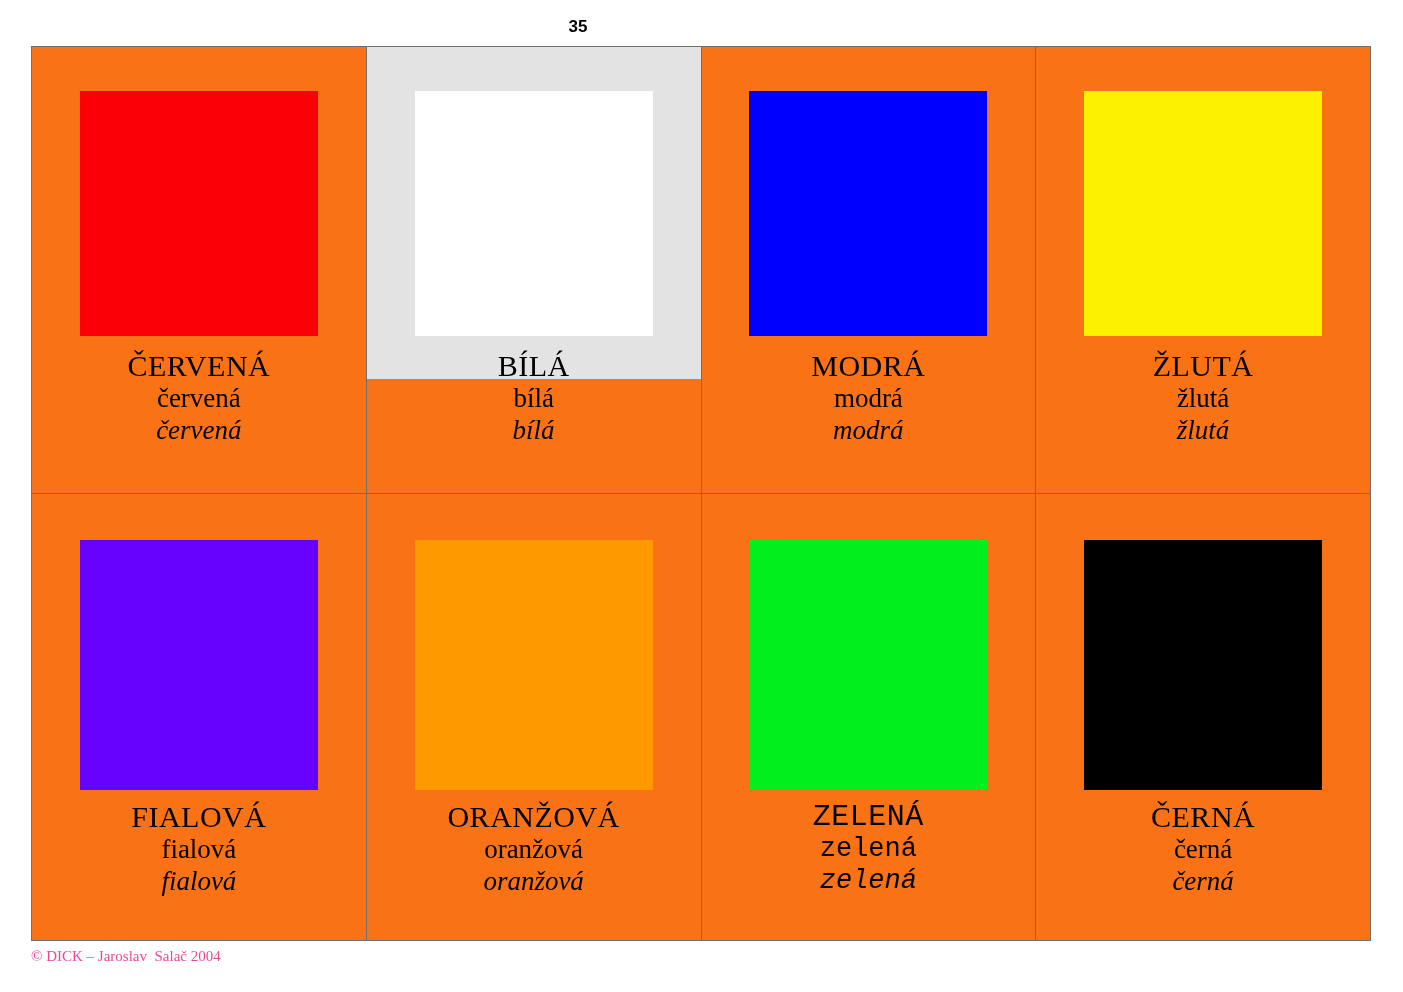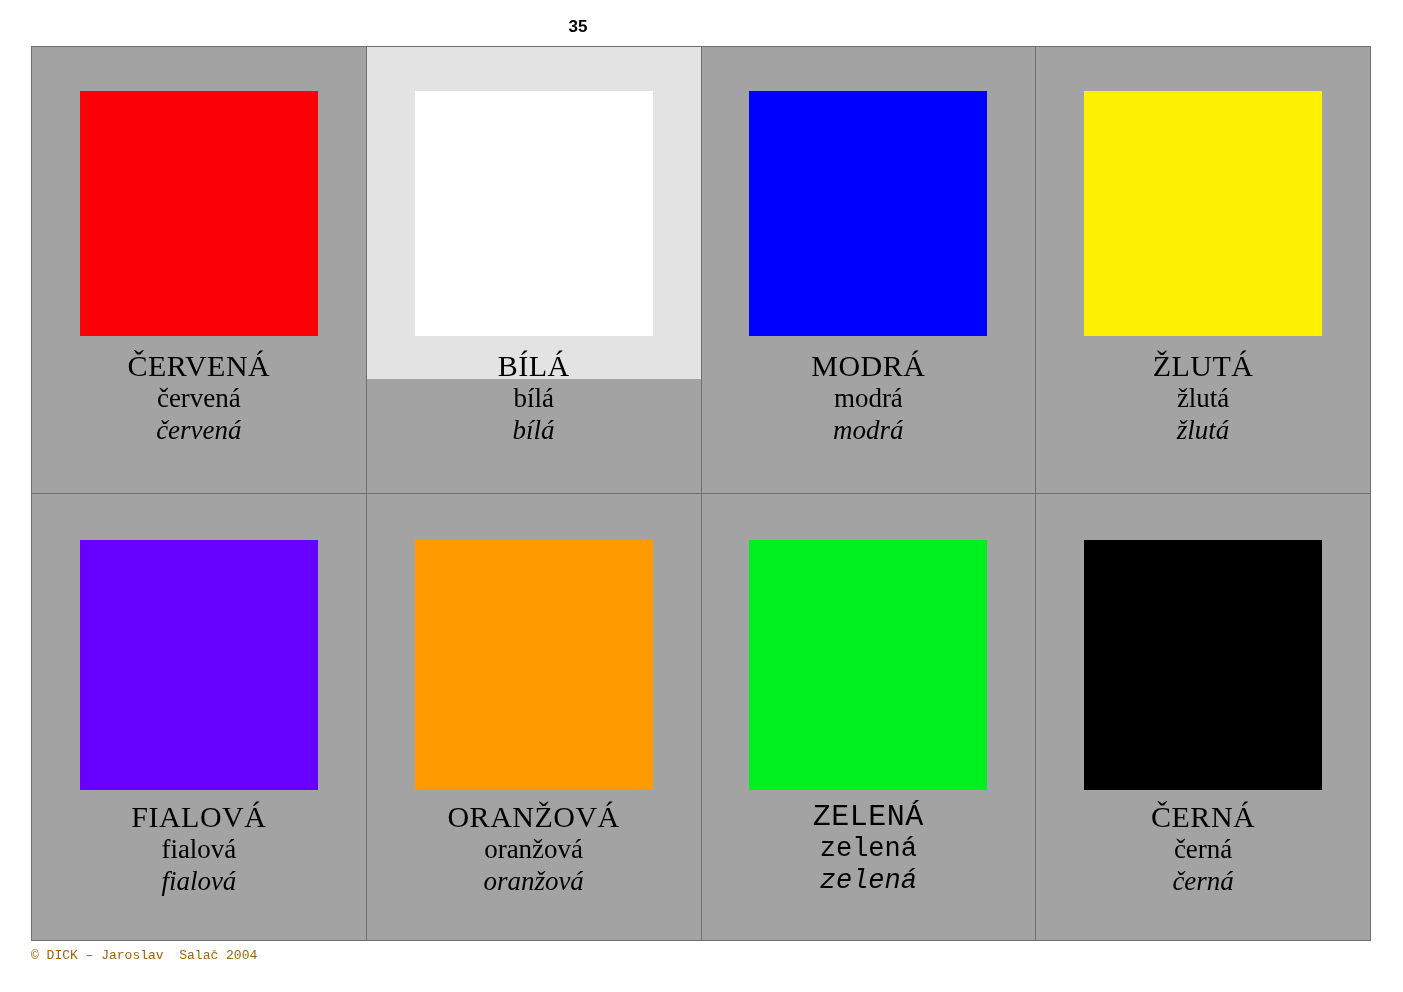--- a/index.html
+++ b/index.html
@@ -50,21 +50,21 @@
     border: 1px solid #6f6f6f;
     padding: 0;
     vertical-align: top;
     background: #ffffff;
   }
   .cell {
     position: relative;
     width: 100%;
     height: 446px;
     overflow: hidden;
-    background: #a3a3a3;
+    background: #f97316;
   }
 
   
   .swatch-backdrop {
     position: absolute;
     left: 0;
     top: 0;
     width: 100%;
     height: 332px;
     background: #e3e3e3;
@@ -115,23 +115,23 @@
     font-size: 27px;
     line-height: 32px;
     font-style: italic;
   }
 
   
   .footer {
     position: absolute;
     left: 31px;
     top: 948px;
-    font-family: Liberation Mono, monospace;
-    font-size: 13px;
-    color: #a16207;
+    font-family: Liberation Serif, serif;
+    font-size: 15px;
+    color: #ec4899;
     white-space: pre;
   }
 </style>
 </head>
 <body>
 
 <div class="page">
 
   <div class="page-number">35</div>
 

